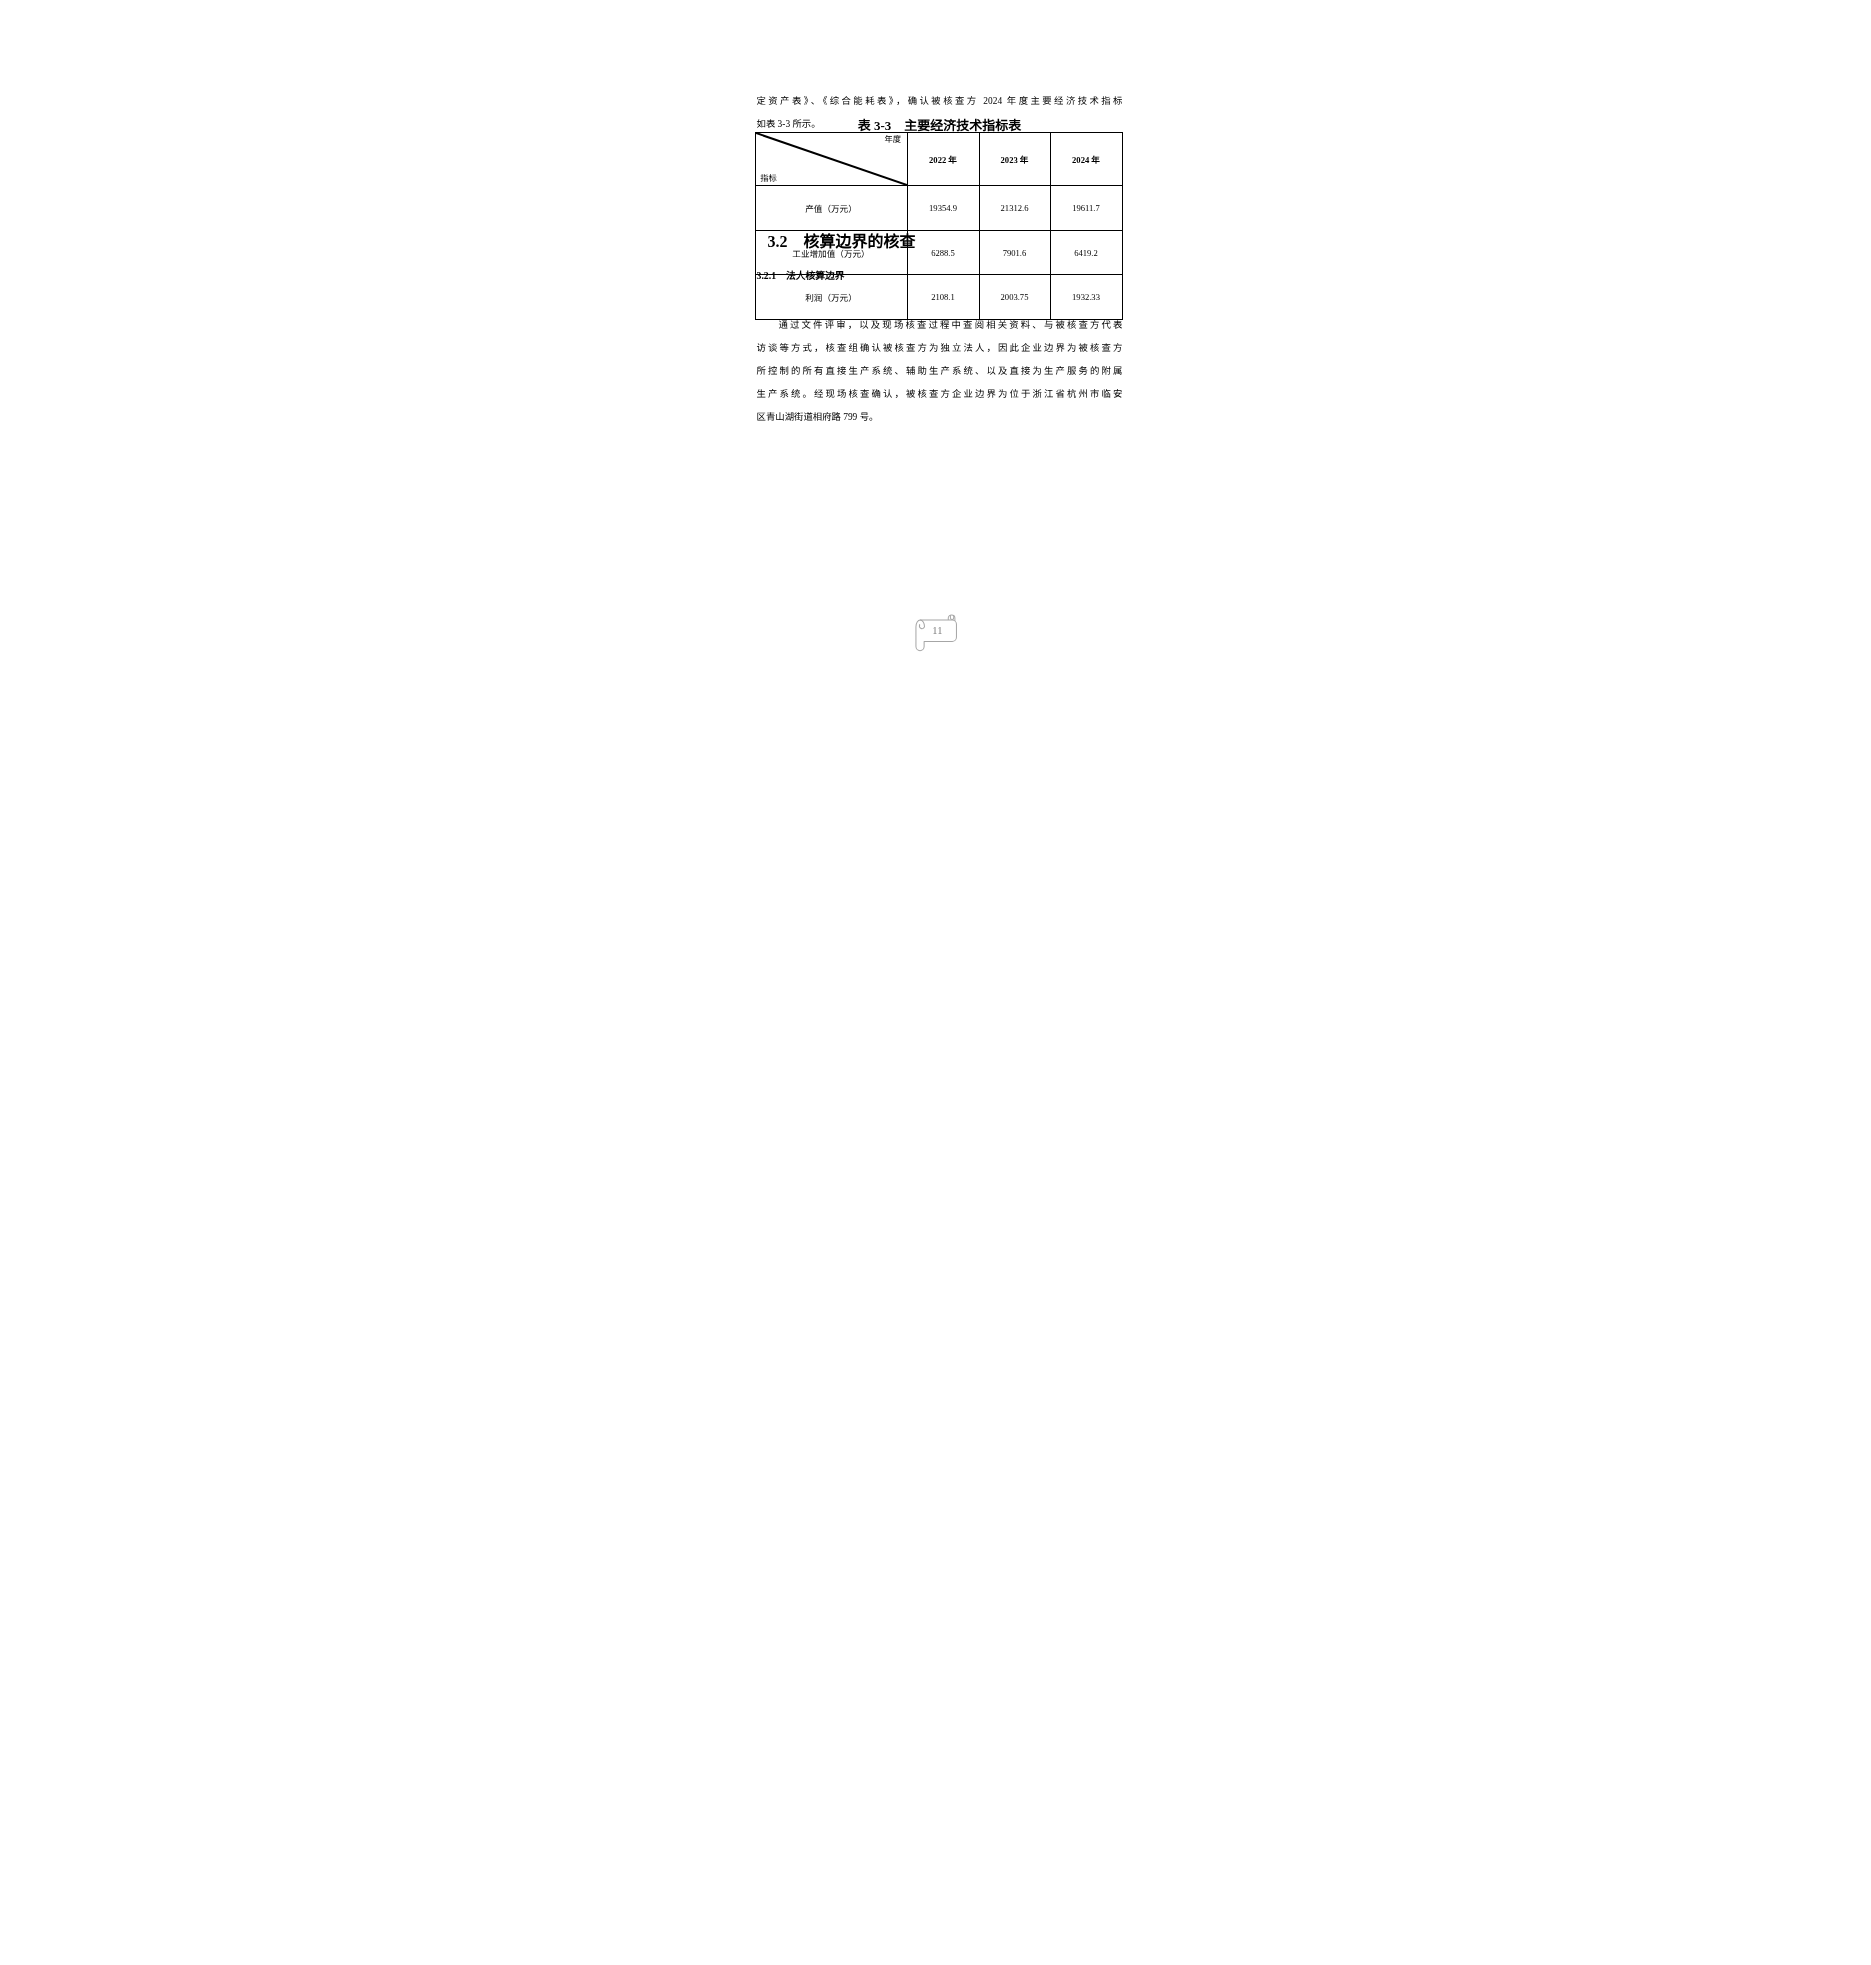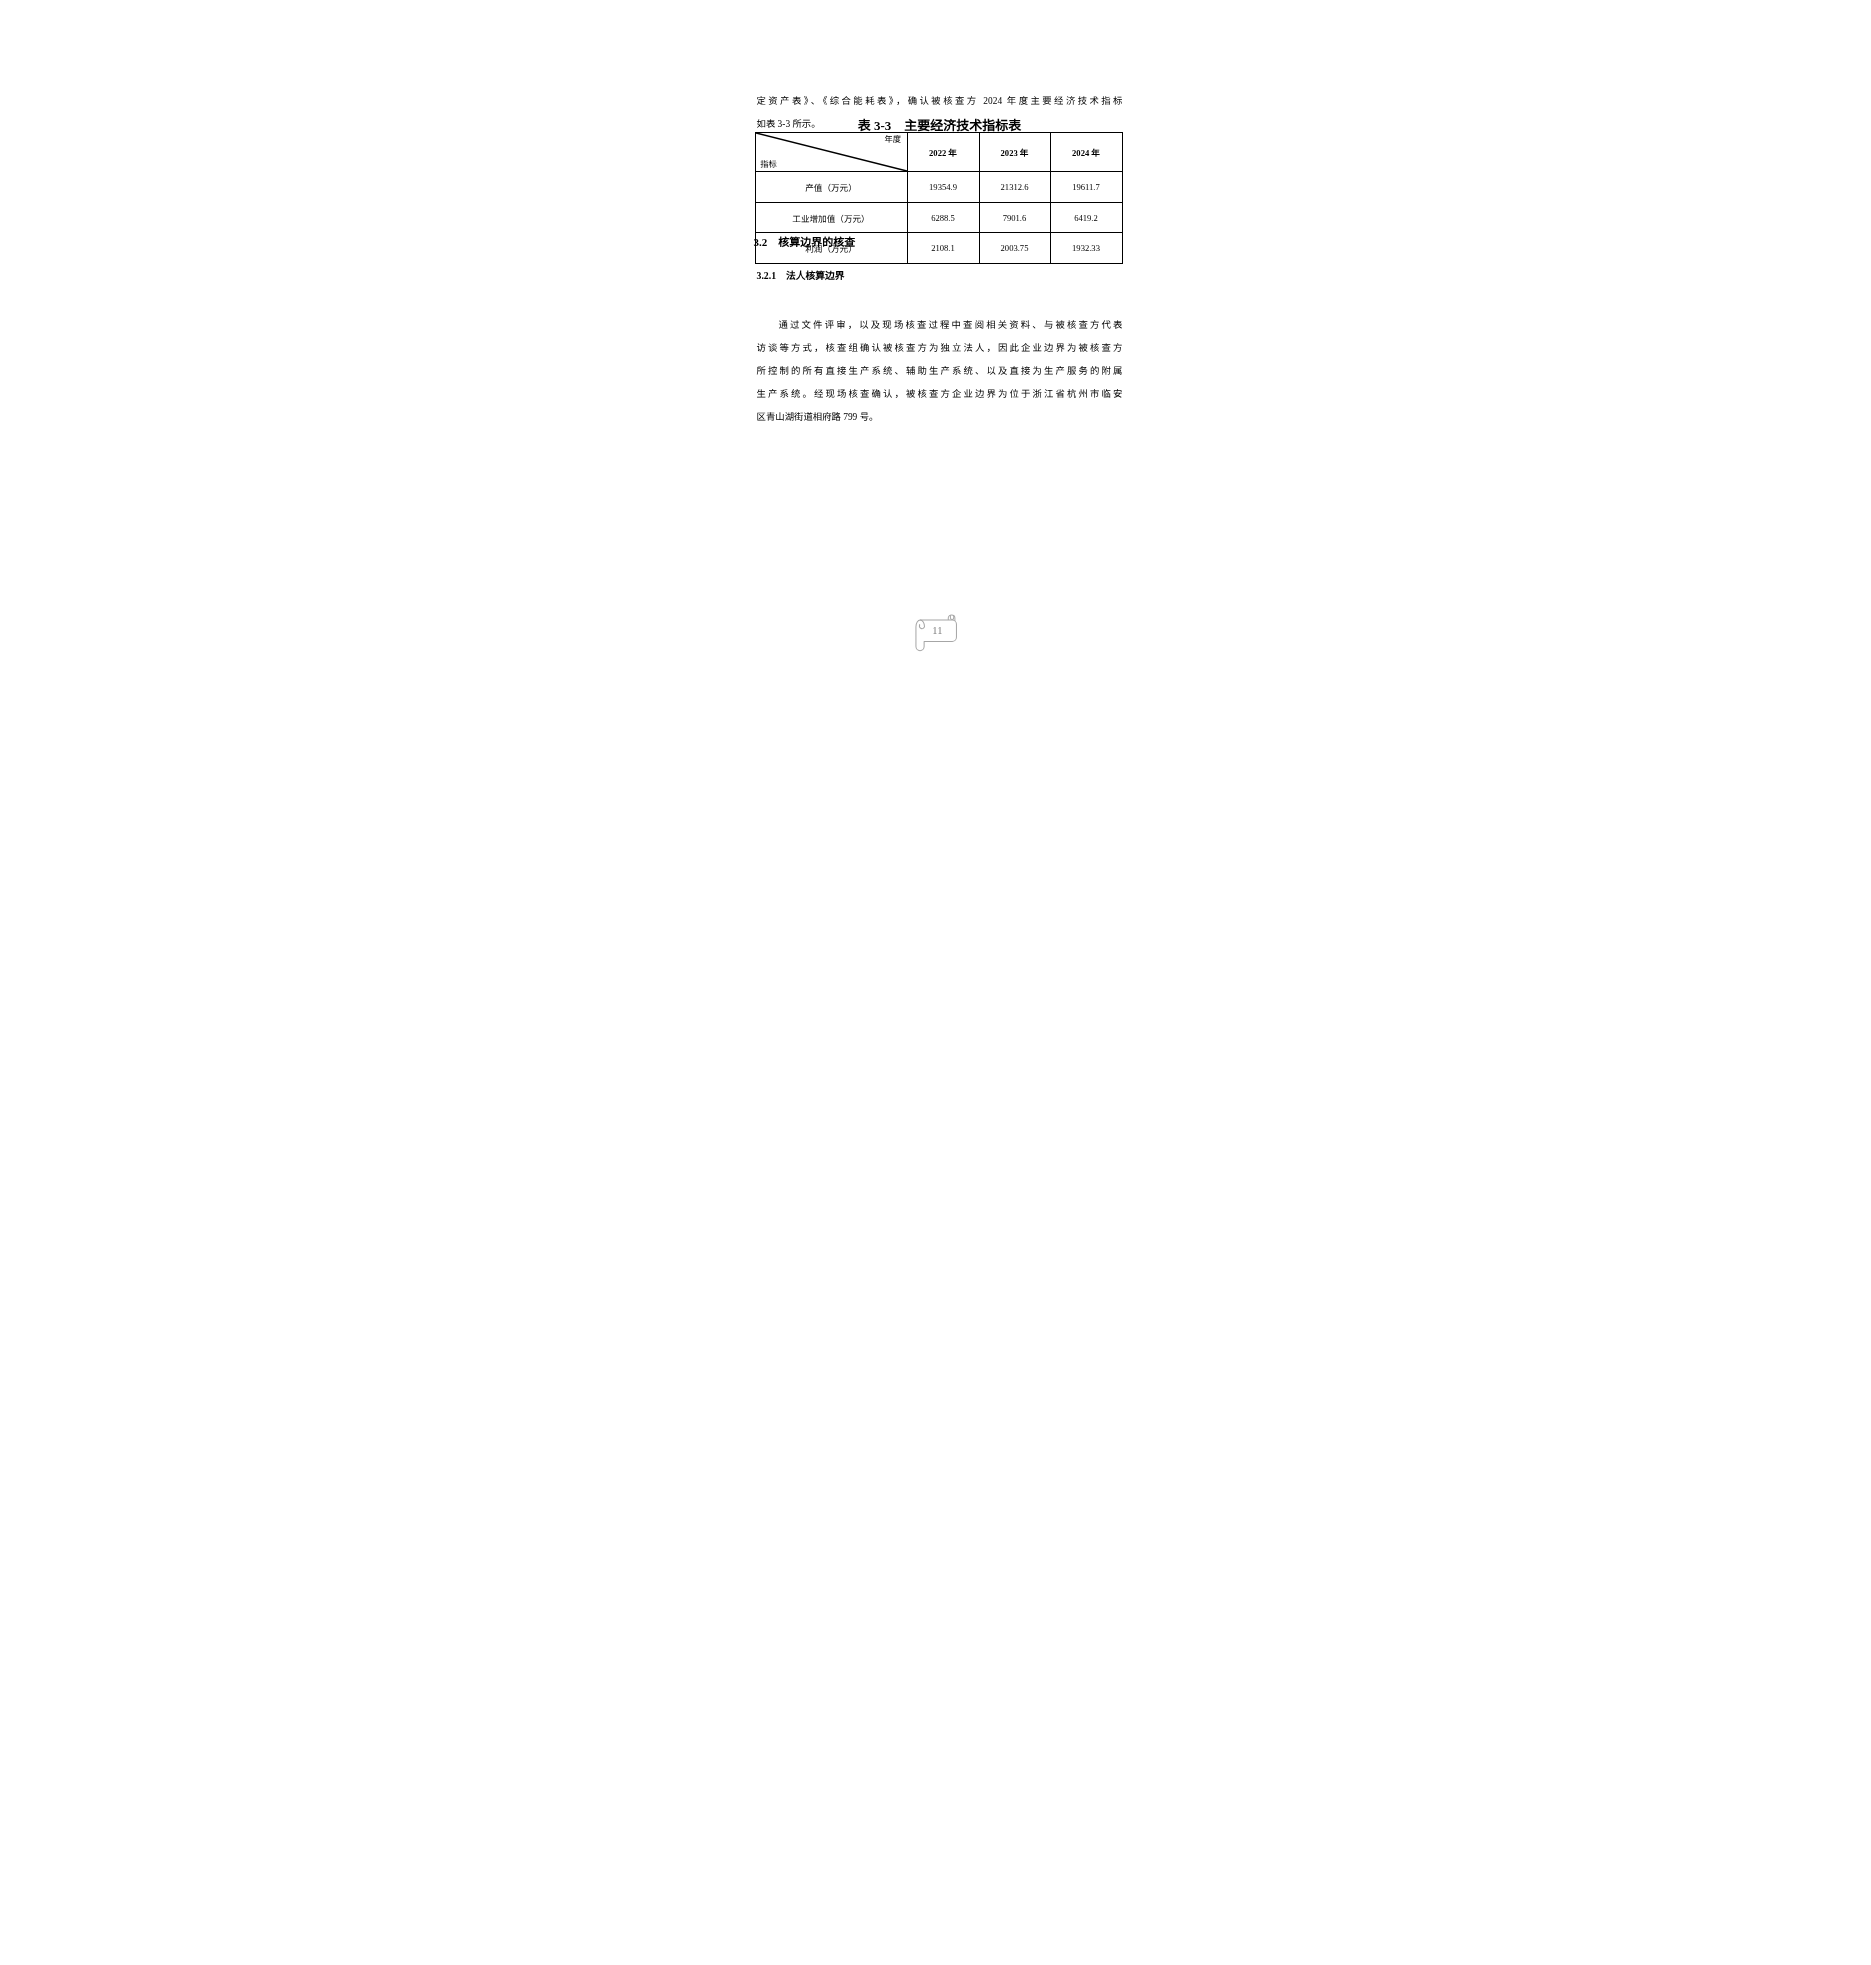--- a/index.html
+++ b/index.html
@@ -41,43 +41,43 @@
     top: 132px; left: 53px;
     width: 367px;
     border-collapse: collapse;
     table-layout: fixed;
   }
   table.econ th, table.econ td {
     border-left: 0.8px solid #000;
     border-right: 0.8px solid #000;
     border-top: 1.2px solid #000;
     border-bottom: 1.2px solid #000;
-    padding: 5px;
+    padding: 12px;
     text-align: center;
     vertical-align: middle;
     font-size: 8.6px;
     margin-left: 24px;
   }
   table.econ thead th { height: 28px; font-weight: bold; }
   table.econ tbody td { height: 19.7px; font-weight: normal; }
   th.corner { position: relative; font-weight: normal; }
   th.corner .diag { position: absolute; inset: 0; width: 100%; height: 100%; }
   th.corner .corner-tr {
     position: absolute; top: 2px; right: 5.5px;
     font-size: 8.3px; font-weight: normal; line-height: 9.4px;
   }
   th.corner .corner-bl {
     position: absolute; bottom: 2px; left: 4.7px;
     font-size: 8.3px; font-weight: normal; line-height: 9.4px;
   }
   td.row-label { font-size: 8.3px; }
 
   .h32 {
-    position: absolute; top: 235px; left: 52px; width: 366px;
-    font-size: 11px; font-weight: bold; line-height: 14px;
+    position: absolute; top: 235px; left: 66px; width: 366px;
+    font-size: 16px; font-weight: bold; line-height: 14px;
     white-space: pre-wrap;
   }
   .h321 {
     position: absolute; top: 269px; left: 55px; width: 366px;
     font-size: 9.8px; font-weight: bold; line-height: 13.4px;
     white-space: pre-wrap;
   }
 
   .body-block { top: 294px; }
 

